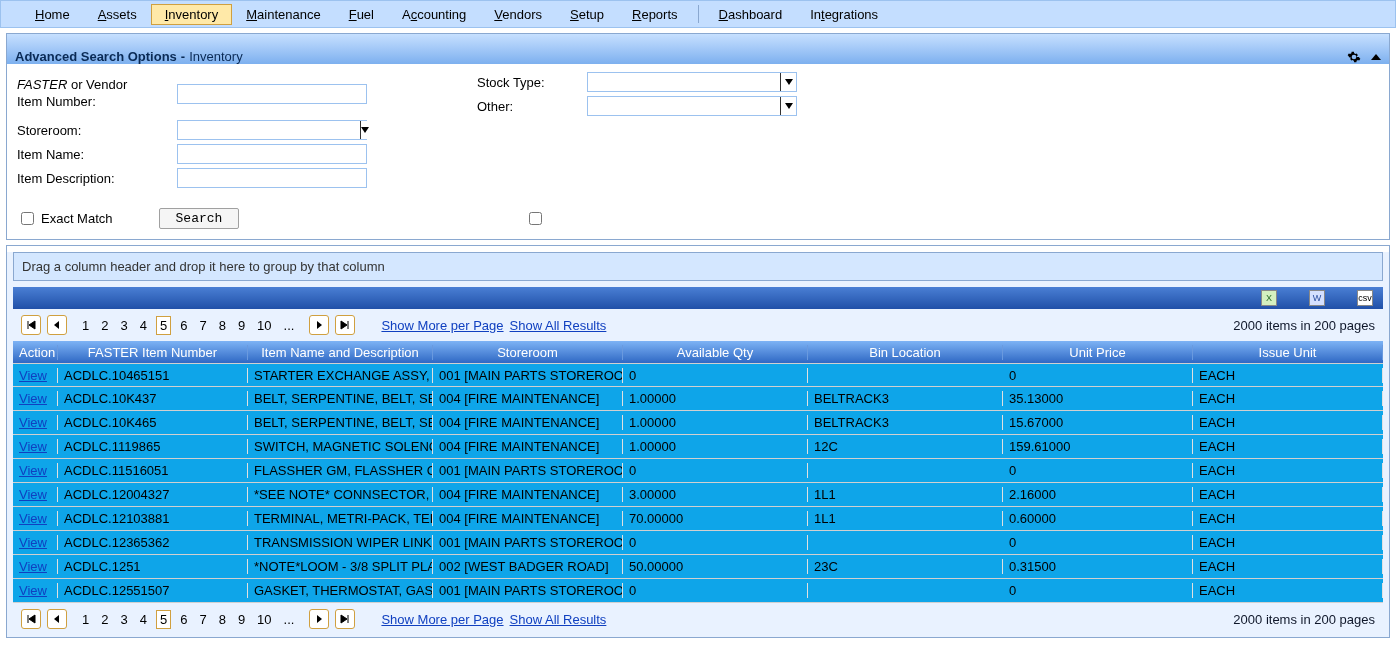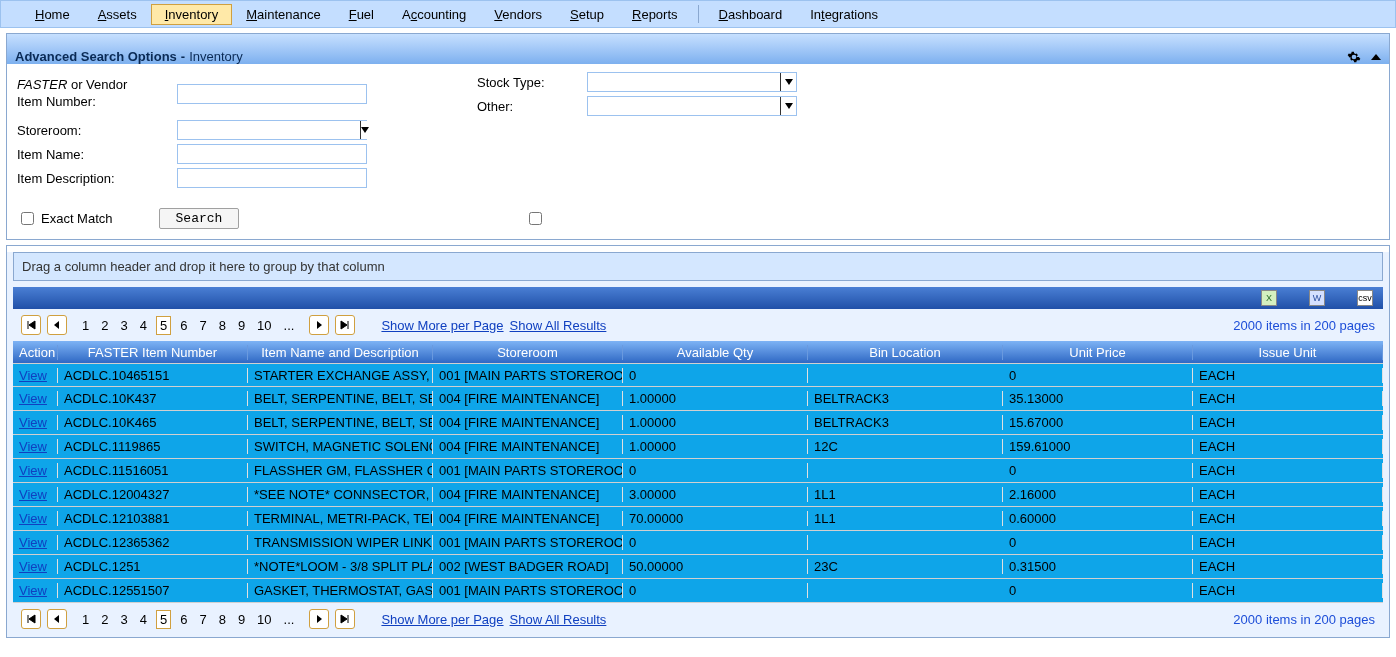--- a/index.html
+++ b/index.html
@@ -159,21 +159,21 @@
     background: #fff;
     display: flex; align-items: center; justify-content: center;
     border-radius: 3px;
     cursor: pointer;
   }
   .pager .pages { display: flex; gap: 6px; align-items: center; margin: 0 6px;}
   .pager .page { cursor: pointer; padding: 1px 3px; color:#000;}
   .pager .page.current { border: 1px solid #d0a040; background:#fff; }
   .pager .links { margin-left: 20px; display:flex; gap:6px;}
   .pager a { color: #1040c0; text-decoration: underline; cursor:pointer;}
-  .pager .status { margin-left: auto; color:#1d4ed8;}
+  .pager .status { margin-left: auto; color:#0f172a;}
 
   .grid { margin: 0 6px; }
   .grid-header {
     display: grid;
     grid-template-columns: 45px 190px 185px 190px 185px 195px 190px 190px;
     background: linear-gradient(to bottom, #7db3f5 0%, #2f68c4 100%);
     color: #fff;
     height: 22px;
     align-items: center;
   }

